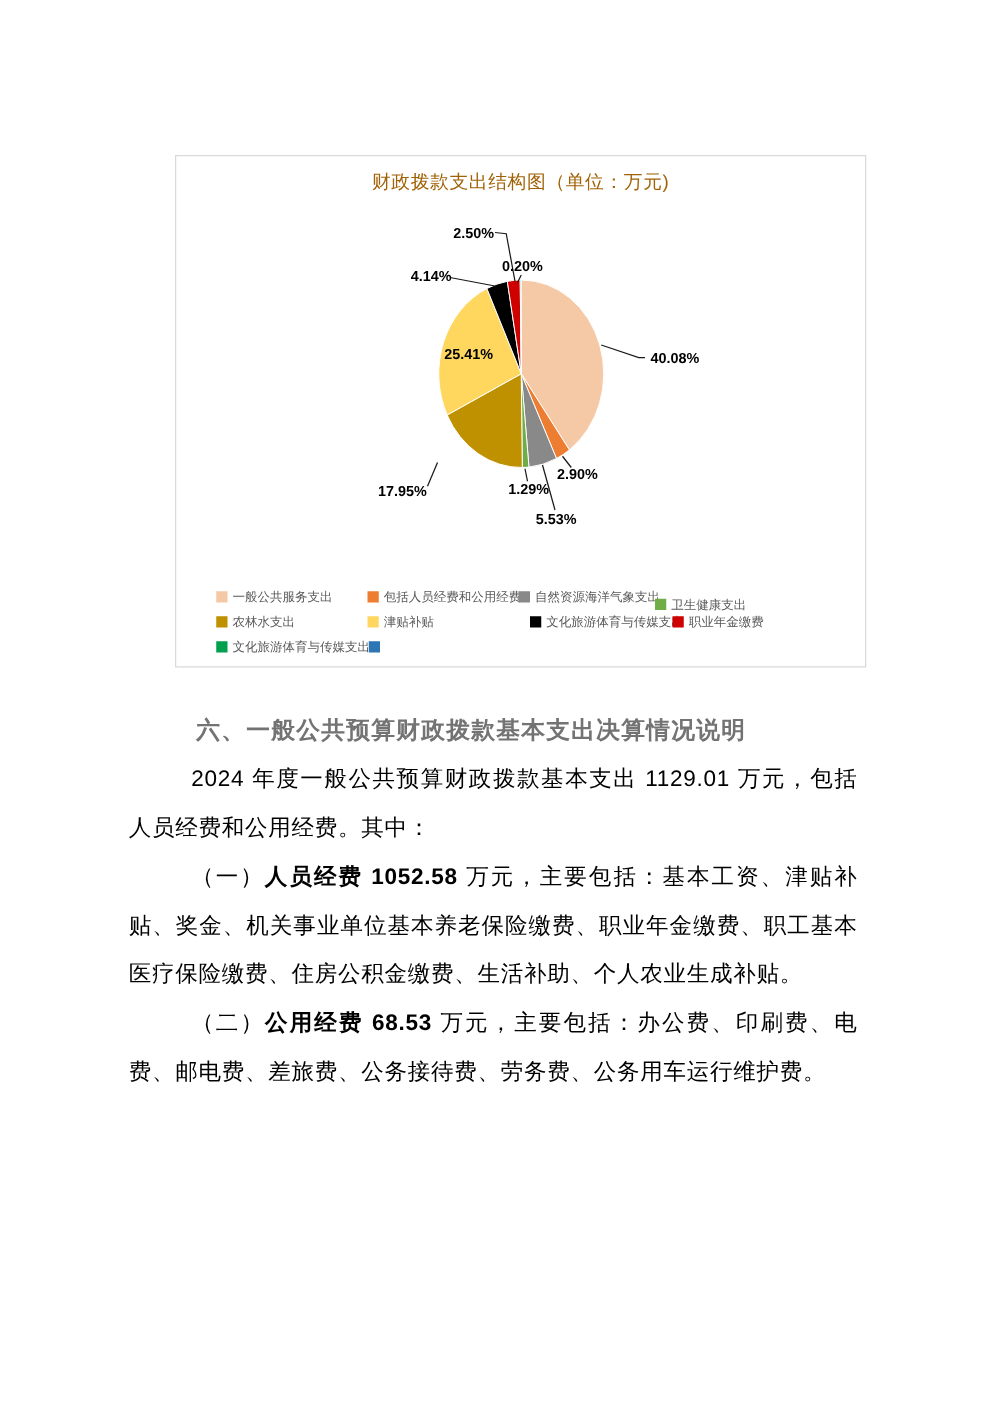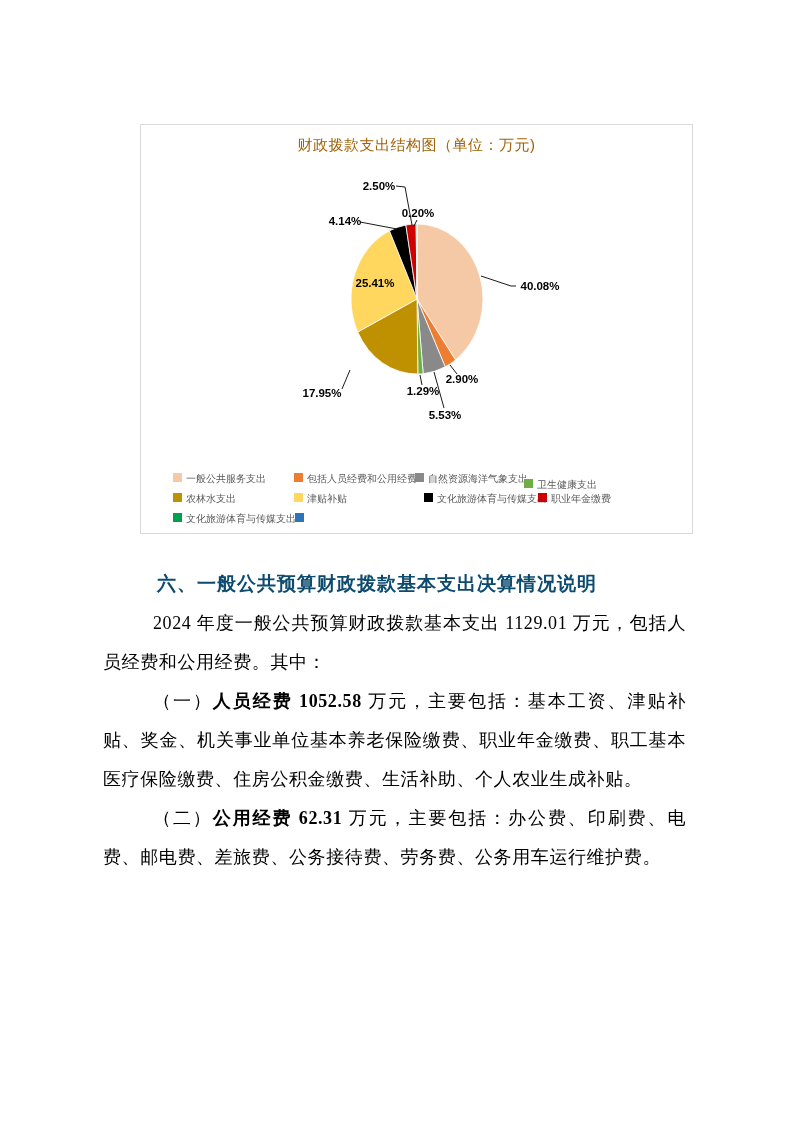--- a/index.html
+++ b/index.html
@@ -27,28 +27,28 @@
   .legend-item{
     position:absolute;display:flex;gap:4px;
     font-family:"Liberation Sans", sans-serif;
     font-size:10px;color:#595959;white-space:nowrap;line-height:11px;
   }
   .swatch{width:9px;height:9px;display:inline-block;flex:0 0 9px;}
   
   .doc-heading{
     position:absolute;left:103px;top:571px;width:583px;margin:0;
     font-family:"Liberation Sans", sans-serif;
-    font-size:19px;font-weight:700;color:#0c4a6e;letter-spacing:1px;
+    font-size:19px;font-weight:700;color:#737373;letter-spacing:1px;
     text-indent:54px;white-space:nowrap;
   }
   .doc-body{position:absolute;left:103px;top:604px;width:583px;}
   .doc-body p{
     margin:0;font-size:18px;line-height:39px;letter-spacing:.6px;color:#000;
     text-align:justify;text-indent:50px;
-    font-family:Liberation Serif, serif;
+    font-family:Liberation Sans, sans-serif;
   }
   .doc-body p.cont{text-align-last:justify;}
   .doc-body .b{font-weight:700;}
 </style>
 </head>
 <body>
 
 <div class="chart-frame">
   <div class="chart-title">财政拨款支出结构图（单位：万元)</div>
 
@@ -126,14 +126,14 @@
       <span class="swatch" style="background: rgb(46, 117, 182);"></span>
       <span></span>
     </div>
   </div>
 </div>
 
 <h2 class="doc-heading">六、一般公共预算财政拨款基本支出决算情况说明</h2>
 <div class="doc-body" id="doc-body">
     <p><span>2024 年度一般公共预算财政拨款基本支出 1129.01 万元，包括人员经费和公用经费。其中：</span></p>
     <p><span>（一）</span><span class="b">人员经费 1052.58</span><span> 万元，主要包括：基本工资、津贴补贴、奖金、机关事业单位基本养老保险缴费、职业年金缴费、职工基本医疗保险缴费、住房公积金缴费、生活补助、个人农业生成补贴。</span></p>
-    <p><span>（二）</span><span class="b">公用经费 62.31</span><span> 万元，主要包括：办公费、印刷费、电费、邮电费、差旅费、公务接待费、劳务费、公务用车运行维护费。</span></p>
+    <p><span>（二）</span><span class="b">公用经费 68.53</span><span> 万元，主要包括：办公费、印刷费、电费、邮电费、差旅费、公务接待费、劳务费、公务用车运行维护费。</span></p>
   </div>
 
 </body></html>

